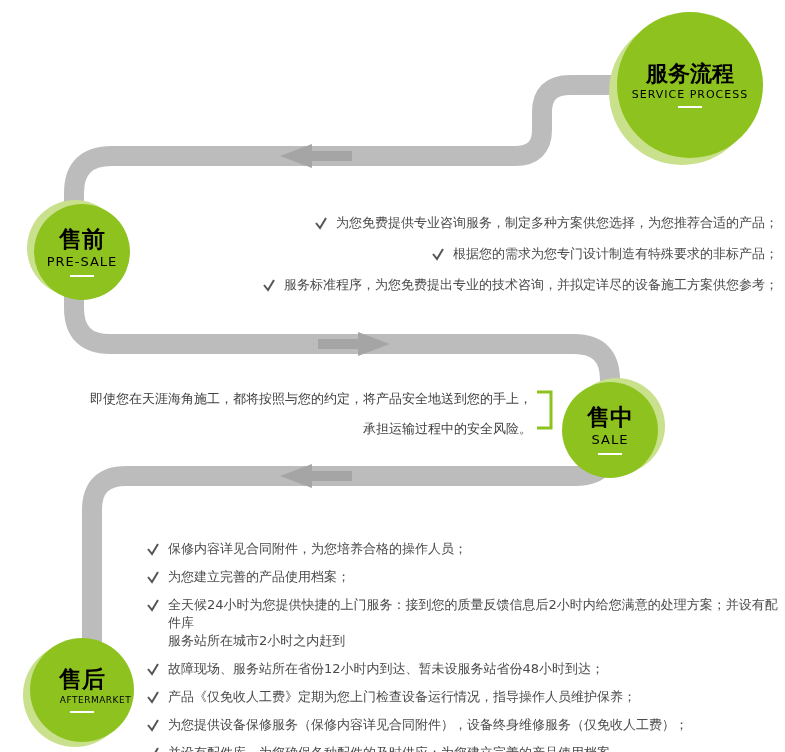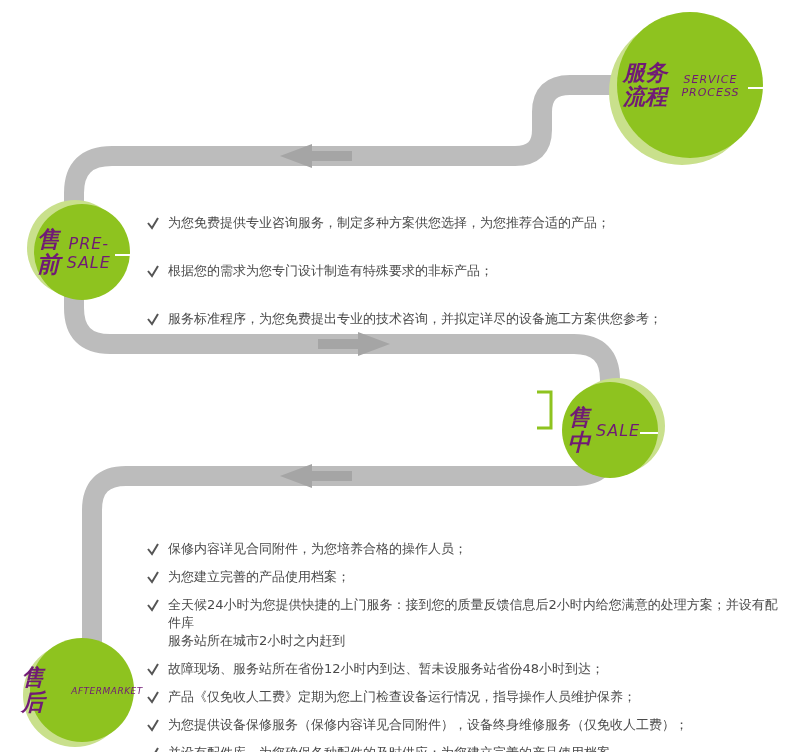--- a/index.html
+++ b/index.html
@@ -3,38 +3,38 @@
 <meta charset="utf-8">
 <style>
   html,body{margin:0;padding:0;background:#ffffff;}
   .canvas{
     position:relative;width:785px;height:752px;background:#ffffff;overflow:hidden;
     font-family:"DejaVu Sans","Liberation Sans",sans-serif;color:#4a4a4a;
   }
   .flow-svg{position:absolute;left:0;top:0;z-index:1;}
   
   .circle{
-    position:absolute;border-radius:50%;background:#8ec31f;color:#701a75;z-index:2;
-    display:flex;flex-direction:row;align-items:center;justify-content:center;text-align:center;font-style:italic;
+    position:absolute;border-radius:50%;background:#8ec31f;color:#000000;z-index:2;
+    display:flex;flex-direction:column;align-items:center;justify-content:center;text-align:center;
   }
   .circle .c-title{font-weight:bold;line-height:1.1;}
   .circle .c-sub{letter-spacing:1px;line-height:1.2;margin-top:2px;}
   .circle .c-bar{width:24px;height:2px;background:#ffffff;margin-top:5px;}
   .badge{left:617px;top:12px;width:146px;height:146px;box-shadow:-8px 7px 0 0 #c9e08c;}
   .badge .c-title{font-size:22px;}
   .badge .c-sub{font-size:11px;}
   .presale-circle{left:34px;top:204px;width:96px;height:96px;box-shadow:-7px -4px 0 0 #c9e08c;}
   .sale-circle{left:562px;top:382px;width:96px;height:96px;box-shadow:7px -4px 0 0 #c9e08c;}
   .after-circle{left:30px;top:638px;width:104px;height:104px;box-shadow:-7px 5px 0 0 #c9e08c;}
   .presale-circle .c-title,.sale-circle .c-title,.after-circle .c-title{font-size:23px;}
-  .presale-circle .c-sub,.sale-circle .c-sub{font-size:16px;}
+  .presale-circle .c-sub,.sale-circle .c-sub{font-size:13px;}
   .after-circle .c-sub{font-size:9px;letter-spacing:.5px;margin-left:27px;}
   
   .items{position:absolute;z-index:3;display:flex;flex-direction:column;}
-  .presale-items{left:146px;top:214px;width:632px;gap:30px;}
+  .presale-items{left:146px;top:214px;width:632px;gap:13px;align-items:flex-end;}
   .after-items{left:146px;top:540px;width:632px;gap:10px;}
   .item{display:flex;align-items:flex-start;}
   .item .tick{flex:0 0 auto;margin:2px 8px 0 0;}
   .item .txt{font-size:13px;line-height:18px;white-space:pre-line;}
   
   .sale-text{position:absolute;right:253px;top:390px;width:460px;text-align:right;z-index:3;}
   .sale-text .line{font-size:13px;line-height:17px;color:#404040;}
   .sale-text .line + .line{margin-top:13px;}
 </style>
 </head>
@@ -88,20 +88,24 @@
       <span class="txt">根据您的需求为您专门设计制造有特殊要求的非标产品；</span>
     </div>
     <div class="item">
       <svg class="tick" width="14" height="14" viewBox="0 0 14 14">
         <polyline points="2,7 6,12 12,2" fill="none" stroke="#555555" stroke-width="2"></polyline>
         </svg>
       <span class="txt">服务标准程序，为您免费提出专业的技术咨询，并拟定详尽的设备施工方案供您参考；</span>
     </div>
   </div>
 
+  <div class="sale-text">
+    <div class="line">即使您在天涯海角施工，都将按照与您的约定，将产品安全地送到您的手上，</div>
+    <div class="line">承担运输过程中的安全风险。</div>
+  </div>
 
   <div class="items after-items">
     <div class="item">
       <svg class="tick" width="14" height="14" viewBox="0 0 14 14">
         <polyline points="2,7 6,12 12,2" fill="none" stroke="#555555" stroke-width="2"></polyline>
         </svg>
       <span class="txt">保修内容详见合同附件，为您培养合格的操作人员；</span>
     </div>
     <div class="item">
       <svg class="tick" width="14" height="14" viewBox="0 0 14 14">

